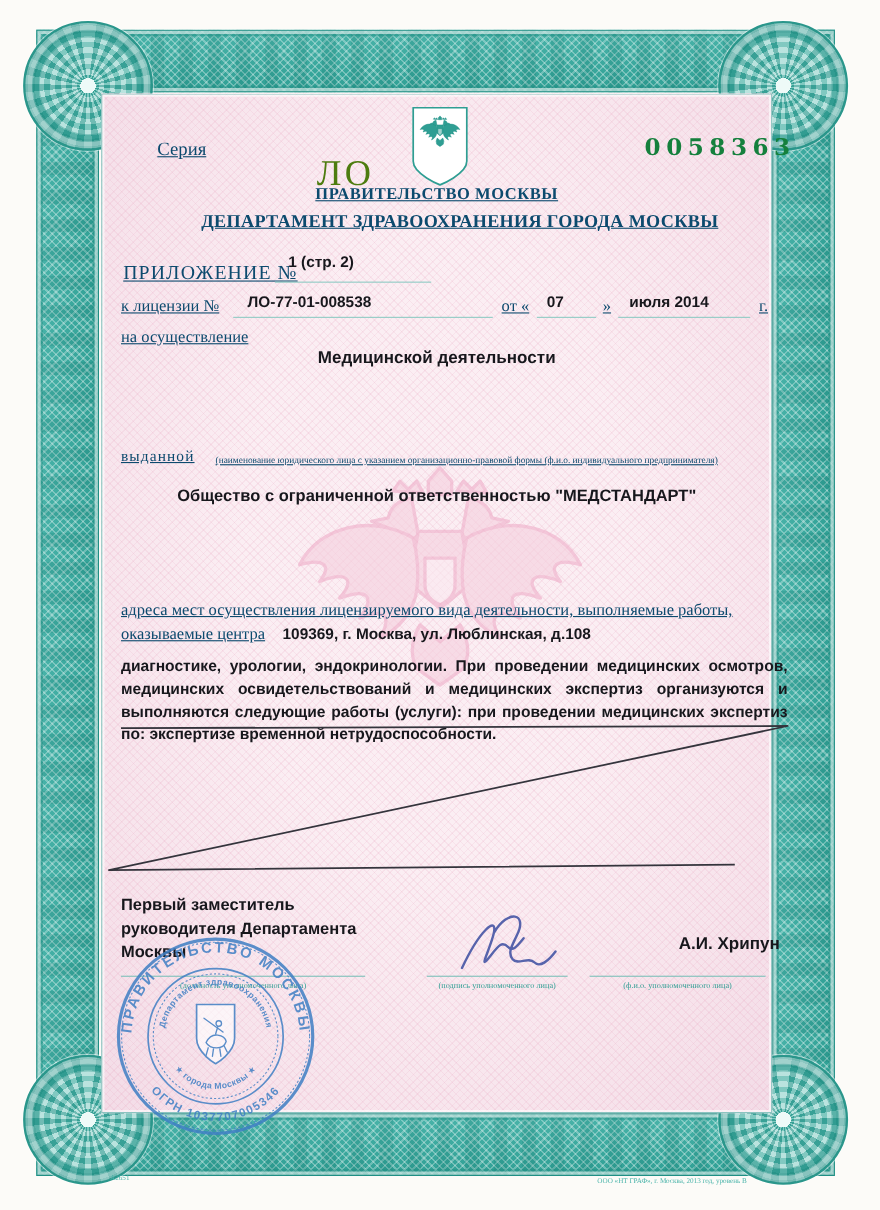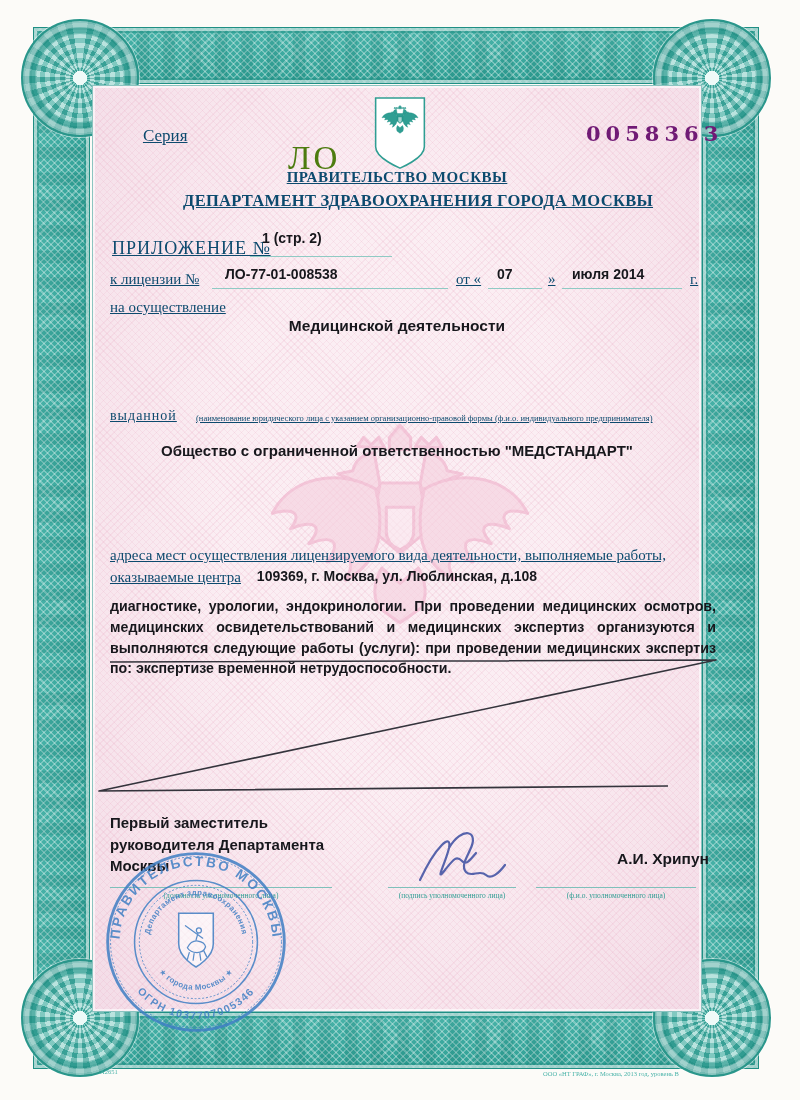--- a/index.html
+++ b/index.html
@@ -102,21 +102,21 @@
   <div class="t teal" style="left:143px;top:126px;font-size:17px;">Серия</div>
   <div class="t" style="left:288px;top:116px;font-size:33px;letter-spacing:3px;color:#4d7c0f;margin-top:24px;">ЛО</div>
 
   <svg class="emblem" viewBox="0 0 58 78">
     <path d="M4,2 H54 V52 C54,64 29,74 29,74 C29,74 4,64 4,52 Z" fill="#ffffff" stroke="#2f9e93" stroke-width="1.6"></path>
     <g style="color:#2f9e93;--es:#1f8f84;">
       <use href="#eagle" x="7" y="8" width="44" height="42"></use>
     </g>
   </svg>
 
-  <div class="t" style="left:586px;top:121px;font-size:21px;letter-spacing:5px;color:#701a75;font-weight:600;font-family:'DejaVu Serif',serif;">0058363</div>
+  <div class="t" style="left:586px;top:121px;font-size:21px;letter-spacing:5px;color:#15803d;font-weight:600;font-family:'DejaVu Serif',serif;">0058363</div>
 
   <div class="t ctr teal" style="top:169px;font-size:15px;font-weight:bold;letter-spacing:.5px;">ПРАВИТЕЛЬСТВО МОСКВЫ</div>
   <div class="t ctr teal" style="top:191px;font-size:16.5px;font-weight:bold;letter-spacing:.3px;padding-left:21px;">ДЕПАРТАМЕНТ ЗДРАВООХРАНЕНИЯ ГОРОДА МОСКВЫ</div>
 
   <div class="t teal" style="left:112px;top:238px;font-size:18px;letter-spacing:1px;text-align:center;">ПРИЛОЖЕНИЕ  №</div>
   <div class="t blk" style="left:262px;top:230px;font-size:14px;">1 (стр. 2)</div>
   <div class="uline" style="left:250px;top:256px;width:142px;"></div>
 
   <div class="t teal" style="left:110px;top:271px;font-size:15px;">к лицензии №</div>
   <div class="t blk" style="left:225px;top:266px;font-size:14px;">ЛО-77-01-008538</div>

